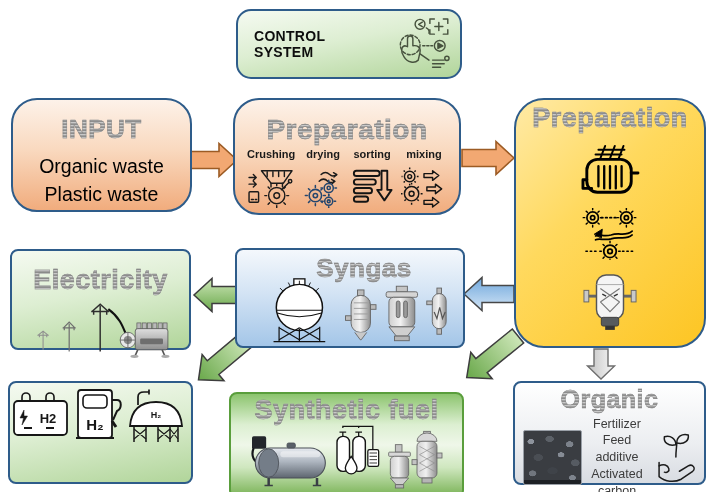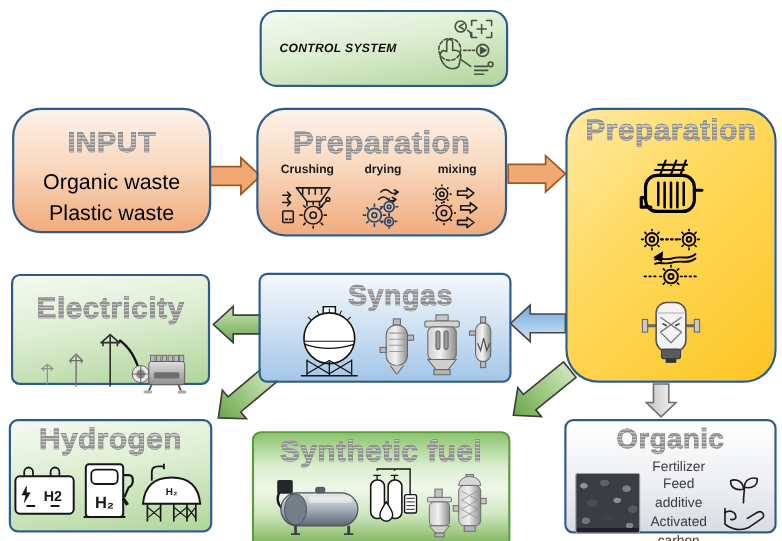--- a/index.html
+++ b/index.html
@@ -19,21 +19,21 @@
   .wordart{font-weight:700;color:#9c9c9c;letter-spacing:.5px;text-align:center;
            text-shadow:1px 1px 0 rgba(255,255,255,.85);line-height:1.1;}
   @supports ((-webkit-background-clip: text)){
     .wordart{background-image:repeating-linear-gradient(180deg,#8e8e8e 0 1px,#c9c9c9 1px 2px,#a0a0a0 2px 3px);
              -webkit-background-clip:text;background-clip:text;color:transparent;
              -webkit-text-stroke:.6px rgba(125,125,125,.65);text-shadow:none;}
   }
   .t25{font-size:25px;} .t26{font-size:26px;} .t27{font-size:27px;} .t28{font-size:28px;}
 
   .control-box{display:flex;align-items:center;justify-content:space-between;padding:4px 10px 4px 16px;}
-  .control-label{font-size:11px;font-weight:600;color:#0d0d0d;letter-spacing:.3px;font-style:italic;}
+  .control-label{font-size:14px;font-weight:600;color:#0d0d0d;letter-spacing:.3px;}
 
   .input-lines{margin-top:8px;text-align:center;font-size:19.5px;color:#000;line-height:1.45;font-weight:500;}
   .pad-top{padding-top:15px;}
 
   .prep-row{display:flex;justify-content:space-around;align-items:flex-start;padding:2px 8px 0 8px;}
   .prep-step{display:flex;flex-direction:column;align-items:center;gap:6px;}
   .prep-label{font-size:11px;font-weight:600;color:#1a1a1a;}
 
   .subl-col{display:flex;flex-direction:column;align-items:center;gap:9px;padding-top:4px;}
 
@@ -170,20 +170,31 @@
             <circle cx="26" cy="23" r="4.8"></circle>
               <circle cx="26" cy="23" r="1.7"></circle>
             <path d="M26,16.5 v-1.6 M26,29.5 v1.6 M19.5,23 h-1.6 M32.5,23 h1.6"></path>
             <circle cx="26" cy="37" r="4.2"></circle>
               <circle cx="26" cy="37" r="1.5"></circle>
             <path d="M26,31.2 v-1.4 M26,42.8 v1.4 M20.2,37 h-1.4 M31.8,37 h1.4"></path>
           </g>
         </svg>
       </div>
       <div class="prep-step">
+        <svg style="position:absolute;width:0;height:0"></svg>
+        <span class="prep-label">sorting</span>
+        <svg width="42" height="42" viewBox="0 0 42 44" fill="none" stroke="#141414" stroke-width="2" stroke-linejoin="round">
+          <rect x="2" y="5" width="27" height="5.5" rx="2.7"></rect>
+          <rect x="2" y="14" width="23" height="5.5" rx="2.7"></rect>
+          <rect x="2" y="23" width="19" height="5.5" rx="2.7"></rect>
+          <rect x="2" y="32" width="15" height="5.5" rx="2.7"></rect>
+          <path d="M31,5 h6 v20 h4.5 l-7.5,11 -7.5,-11 h4.5 z"></path>
+        </svg>
+      </div>
+      <div class="prep-step">
         <span class="prep-label">mixing</span>
         <svg width="46" height="42" viewBox="0 0 48 44" fill="none" stroke="#141414" stroke-width="1.5" stroke-linejoin="round">
           <circle cx="9" cy="11" r="5.5"></circle>
             <circle cx="9" cy="11" r="2"></circle>
           <path d="M9,3.5 v-1.8 M9,18.5 v1.8 M1.5,11 h-1 M16.5,11 h1.8 M4,6 l-1.3,-1.3 M14,16 l1.3,1.3 M4,16 l-1.3,1.3 M14,6 l1.3,-1.3"></path>
           <circle cx="11" cy="29" r="7.5"></circle>
             <circle cx="11" cy="29" r="2.6"></circle>
           <path d="M11,19.5 v-2 M11,38.5 v2 M1.5,29 h-2 M20.5,29 h2 M5,23 l-1.5,-1.5 M17,35 l1.5,1.5 M5,35 l-1.5,1.5 M17,23 l1.5,-1.5"></path>
           <path d="M24,8 h9 v-3 l6.5,5 -6.5,5 v-3 h-9 z"></path>
           <path d="M27,22 h9 v-3 l6.5,5 -6.5,5 v-3 h-9 z"></path>
@@ -314,21 +325,20 @@
           <stop offset="0" stop-color="#cfcfcf"></stop>
               <stop offset=".45" stop-color="#f2f2f2"></stop>
               <stop offset="1" stop-color="#8d8d8d"></stop>
             </linearGradient>
           </defs>
       </svg>
     </div>
   </div>
 
   <div class="box green-grad r24" style="left:8px;top:381px;width:185px;height:103px;">
-    <div class="wordart t27" style="margin-top:2px">Hydrogen</div>
     <div class="icon-row" style="margin-top:1px">
       <svg width="178" height="62" viewBox="0 0 178 62" fill="none" stroke="#161616">
         <rect x="2" y="17" width="53" height="34" rx="4" fill="#fff" stroke-width="1.8"></rect>
         <path d="M10,17 v-4 a4,4 0 0 1 8,0 v4 M34,17 v-4 a4,4 0 0 1 8,0 v4" stroke-width="1.6"></path>
         <path d="M12,26 l-4,8 h3.5 l-1.5,7 5.5,-9 h-3.5 z" fill="#161616" stroke-width=".5"></path>
         <path d="M12,44 h8 M34,44 h8" stroke-width="2"></path>
         <text x="36" y="39" font-size="13" font-weight="bold" text-anchor="middle" fill="#161616" stroke="none">H2</text>
         <rect x="66" y="6" width="34" height="48" rx="3" fill="#fff" stroke-width="1.8"></rect>
         <rect x="71" y="11" width="24" height="13" rx="4" fill="#fff" stroke-width="1.6"></rect>
         <text x="83" y="46" font-size="15" font-weight="bold" text-anchor="middle" fill="#161616" stroke="none">H₂</text>

